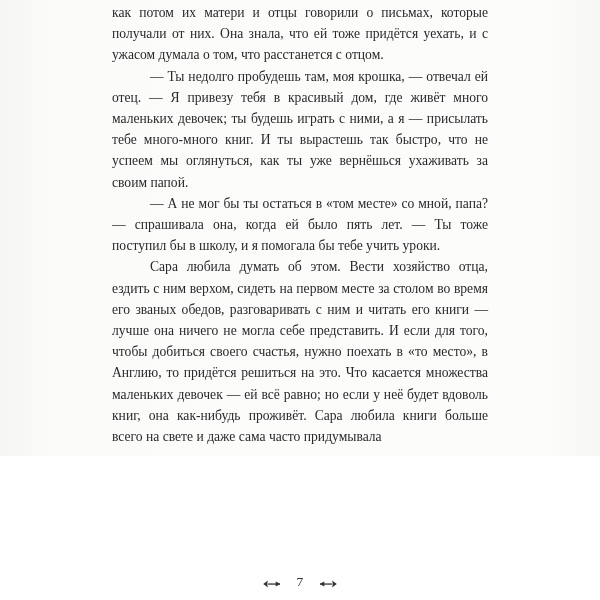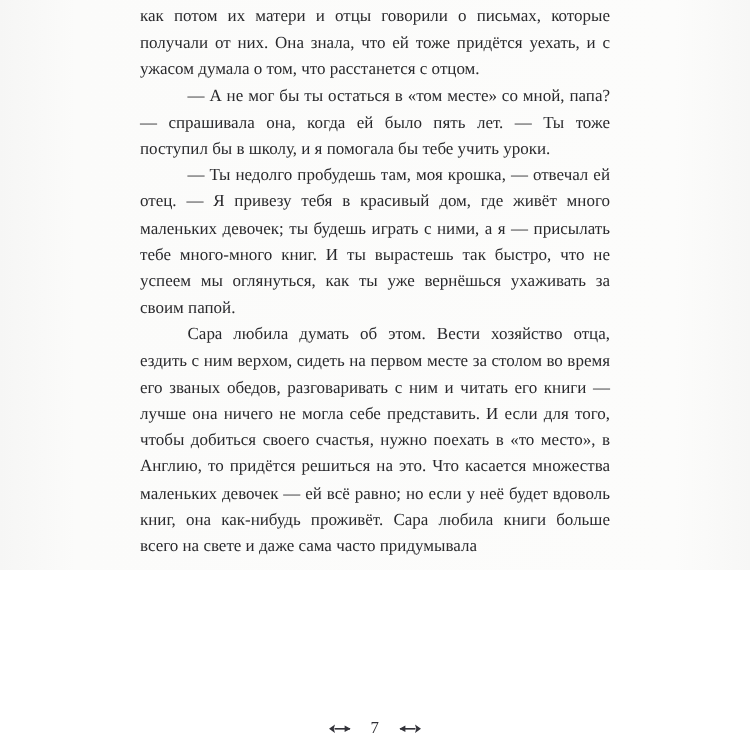--- a/index.html
+++ b/index.html
@@ -86,22 +86,22 @@
 </style>
 </head>
 <body>
 
 <div id="page">
 
   <div id="paper-texture"></div>
 
   <div id="text-block">
     <p class="first">как потом их матери и отцы говорили о пись­мах, которые получали от них. Она знала, что ей тоже придётся уехать, и с ужасом думала о том, что расстанется с отцом.</p>
+    <p>— Ты недолго пробудешь там, моя крош­ка, — отвечал ей отец. — Я привезу тебя в красивый дом, где живёт много маленьких девочек; ты будешь играть с ними, а я — при­сылать тебе много-много книг. И ты вырастешь так быстро, что не успеем мы оглянуться, как ты уже вернёшься ухаживать за своим папой.</p>
     <p>— А не мог бы ты остаться в «том месте» со мной, папа? — спрашивала она, когда ей было пять лет. — Ты тоже поступил бы в школу, и я помогала бы тебе учить уроки.</p>
-    <p>— Ты недолго пробудешь там, моя крош­ка, — отвечал ей отец. — Я привезу тебя в красивый дом, где живёт много маленьких девочек; ты будешь играть с ними, а я — при­сылать тебе много-много книг. И ты вырастешь так быстро, что не успеем мы оглянуться, как ты уже вернёшься ухаживать за своим папой.</p>
     <p>Сара любила думать об этом. Вести хо­зяйство отца, ездить с ним верхом, сидеть на первом месте за столом во время его зва­ных обедов, разговаривать с ним и читать его книги — лучше она ничего не могла себе представить. И если для того, чтобы добиться своего счастья, нужно поехать в «то место», в Англию, то придётся решиться на это. Что касается множества маленьких девочек — ей всё равно; но если у неё будет вдоволь книг, она как-нибудь проживёт. Сара любила книги больше всего на свете и даже сама часто придумывала</p>
   </div>
 
   <div id="folio">
     <span class="orn">
       <svg viewBox="0 0 26 12" width="26" height="12" aria-hidden="true">
         <path d="M2.2 6 L7.0 2.6 L6.0 6 L7.0 9.4 Z" fill="#33333a"></path>
         <rect x="6.6" y="5.4" width="12.4" height="1.3" fill="#33333a"></rect>
         <path d="M19.2 3.4 L19.2 8.6 L24.0 6 Z" fill="#33333a" transform="translate(-4.5,0)"></path>
       </svg>

